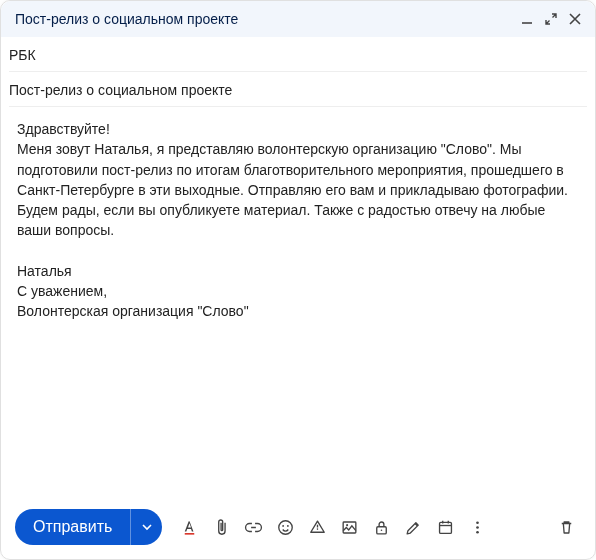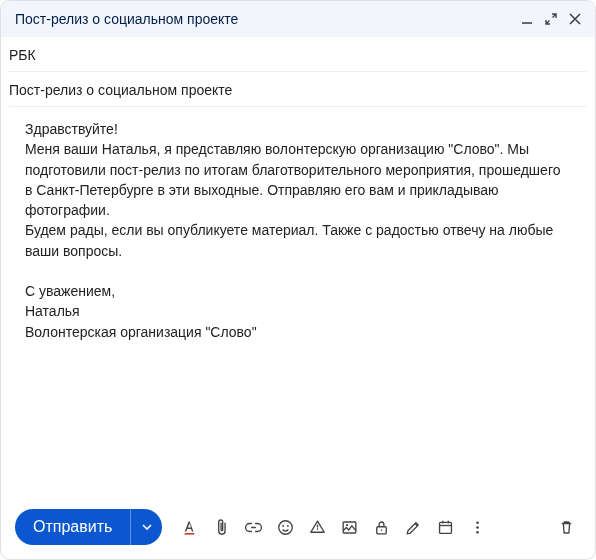--- a/index.html
+++ b/index.html
@@ -24,21 +24,21 @@
     .hicon { cursor: pointer; color: #444; }
     .fields { padding: 0 8px; }
     .field-row {
       padding: 10px 0 8px;
       border-bottom: 1px solid #eee;
       font-size: 14px;
       color: #222;
     }
     .body-area {
       flex: 1;
-      padding: 12px 24px 8px;
+      padding: 12px 16px 8px;
       font-size: 14px;
       color: #222;
       line-height: 1.45;
       overflow-y: auto;
     }
     .body-area p { margin: 0; }
     .sig-gap { height: 20px; }
     .toolbar {
       display: flex;
       align-items: center;
@@ -105,25 +105,25 @@
     </div>
   </div>
 
   <div class="fields">
     <div class="field-row">РБК</div>
     <div class="field-row">Пост-релиз о социальном проекте</div>
   </div>
 
   <div class="body-area">
     <p>Здравствуйте!</p>
-    <p>Меня ваши Наталья, я представляю волонтерскую организацию "Слово". Мы подготовили пост-релиз по итогам благотворительного мероприятия, прошедшего в Санкт-Петербурге в эти выходные. Отправляю его вам и прикладываю фотографии.</p>
+    <p>Меня зовут Наталья, я представляю волонтерскую организацию "Слово". Мы подготовили пост-релиз по итогам благотворительного мероприятия, прошедшего в Санкт-Петербурге в эти выходные. Отправляю его вам и прикладываю фотографии.</p>
     <p>Будем рады, если вы опубликуете материал. Также с радостью отвечу на любые ваши вопросы.</p>
     <div class="sig-gap"></div>
+    <p>Наталья</p>
     <p>С уважением,</p>
-    <p>Наталья</p>
     <p>Волонтерская организация "Слово"</p>
   </div>
 
   <div class="toolbar">
     <div class="send-group">
       <button class="send-btn">Отправить</button>
       <div class="send-more">
         <svg viewBox="0 0 10 10">
             <path d="M1 3l4 4 4-4" stroke="#fff" stroke-width="1.6" fill="none"></path>
           </svg>

